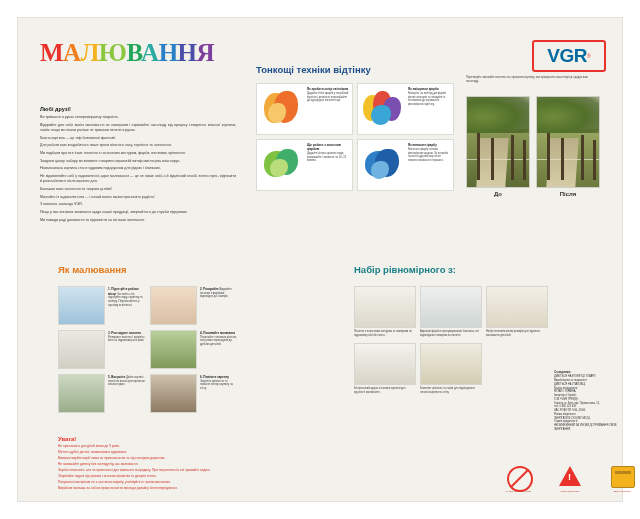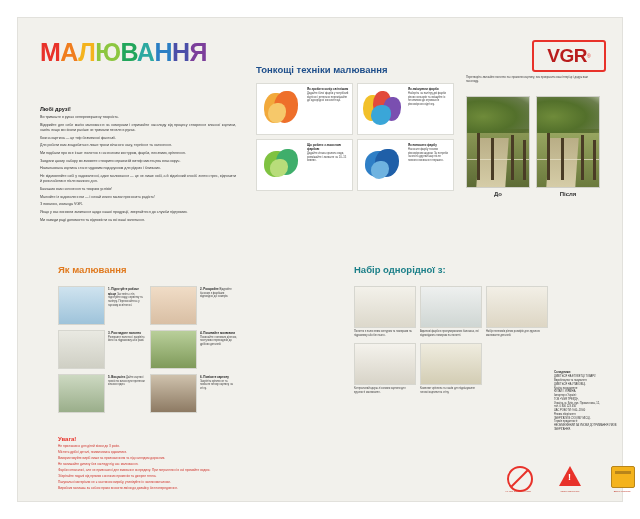--- a/index.html
+++ b/index.html
@@ -25,20 +25,21 @@
     height: 483px;
     background: #f2f1ec;
     box-shadow: 0 0 0 1px #e2e1dc;
   }
   
   .title-block {
     position: absolute;
     left: 22px;
     top: 22px;
     width: 190px;
+    font-family: Liberation Serif, serif;
   }
   .title-line1 {
     font-size: 25px;
     font-weight: bold;
     letter-spacing: -0.5px;
     line-height: 1;
     white-space: nowrap;
   }
   .title-line2 {
     font-size: 23px;
@@ -227,21 +228,21 @@
     height: 28px;
     border: 2px solid #e8322a;
     border-radius: 3px;
     display: flex;
     align-items: center;
     justify-content: center;
   }
   .logo-text {
     font-size: 19px;
     font-weight: bold;
-    color: #b91c1c;
+    color: #0369a1;
     letter-spacing: -0.5px;
   }
   .logo-r {
     font-size: 5px;
     vertical-align: super;
     color: #e8322a;
   }
 
   
   .how-grid {
@@ -417,21 +418,21 @@
       <p>Завдяки цьому набору ви зможете створити справжній витвір мистецтва власноруч.</p>
       <p>Намальована картина стане чудовим подарунком для рідних і близьких.</p>
       <p>Не відмовляйте собі у задоволенні, адже малювання — це не лише хобі, а й відмінний спосіб зняти стрес, відпочити й розслабитися після важкого дня.</p>
       <p>Бажаємо вам натхнення та творчих успіхів!</p>
       <p>Малюйте із задоволенням — і нехай кожен мазок приносить радість!</p>
       <p>З повагою, команда VGR.</p>
       <p>Якщо у вас виникли запитання щодо нашої продукції, звертайтеся до служби підтримки.</p>
       <p>Ми завжди раді допомогти та відповісти на всі ваші запитання.</p>
     </div>
 
-    <div class="sec-head" style="left:238px; top:46px;">Тонкощі техніки малювання</div>
+    <div class="sec-head" style="left:238px; top:46px;">Тонкощі техніки відтінку</div>
 
     <div class="tech-grid">
       <div class="tech-row">
         <div class="tech-cell">
           <div class="tech-swatch">
             <div class="blob" style="left:4px;top:6px;width:22px;height:30px;background:#f2a93b;"></div>
             <div class="blob" style="left:14px;top:4px;width:24px;height:32px;background:#ee6f2a;"></div>
             <div class="blob" style="left:8px;top:16px;width:18px;height:20px;background:#f6c86a;"></div>
           </div>
           <div class="tech-txt">
@@ -544,21 +545,21 @@
           <div class="how-img" style="background:linear-gradient(#cdd9c2,#9aae8a);"></div>
           <div class="how-txt"><b>5.</b> <b>Висушіть</b> <span>Дайте картині повністю висохнути протягом кількох годин.</span></div>
         </div>
         <div class="how-cell">
           <div class="how-img" style="background:linear-gradient(#cfc2ad,#8d7a63);"></div>
           <div class="how-txt"><b>6.</b> <b>Повісьте картину</b> <span>Закріпіть кріплення та повісьте готову картину на стіну.</span></div>
         </div>
       </div>
     </div>
 
-    <div class="sec-head teal" style="left:336px; top:246px;">Набір однорідної з:</div>
+    <div class="sec-head teal" style="left:336px; top:246px;">Набір рівномірного з:</div>
 
     <div class="kit-grid">
       <div class="kit-row">
         <div class="kit-cell">
           <div class="kit-img" style="background:linear-gradient(#f3f1ea,#dcd8cb);"></div>
           <div class="kit-txt">Полотно з нанесеним контуром та номерами на підрамнику або без нього.</div>
         </div>
         <div class="kit-cell">
           <div class="kit-img" style="background:linear-gradient(#eef0ef,#cfd6d3);"></div>
           <div class="kit-txt">Акрилові фарби в пронумерованих баночках, які відповідають номерам на полотні.</div>

